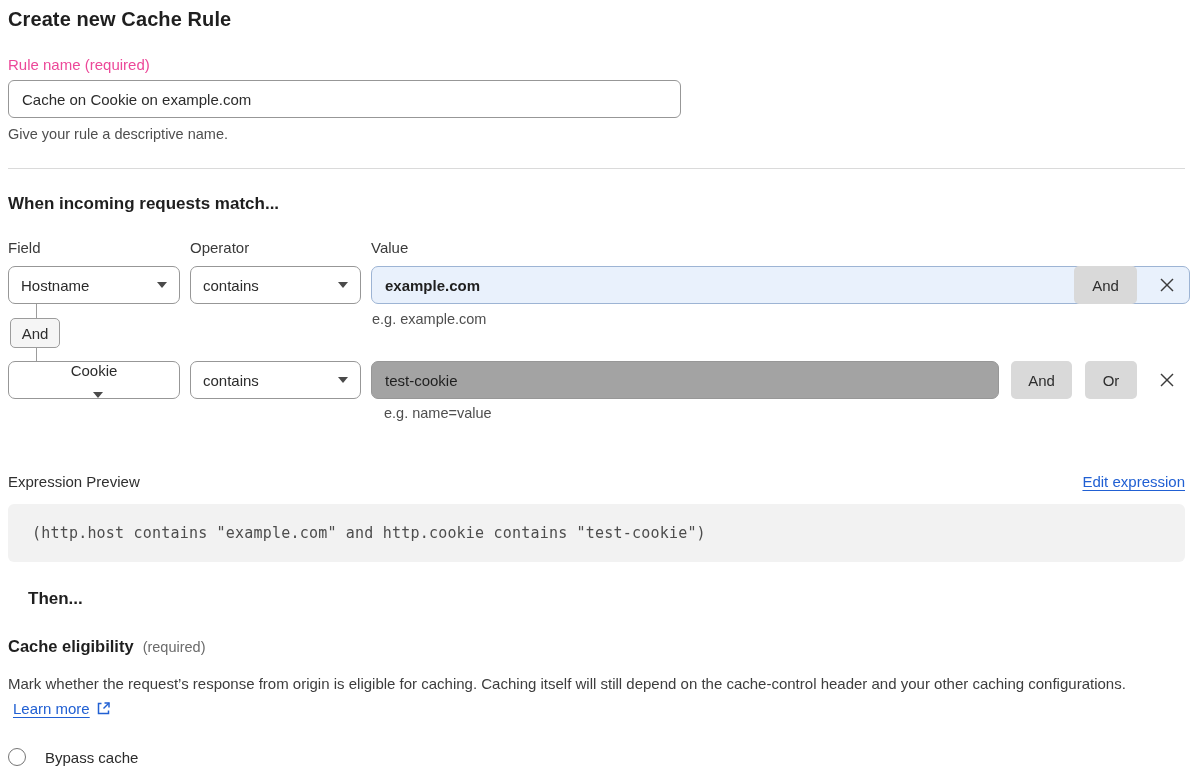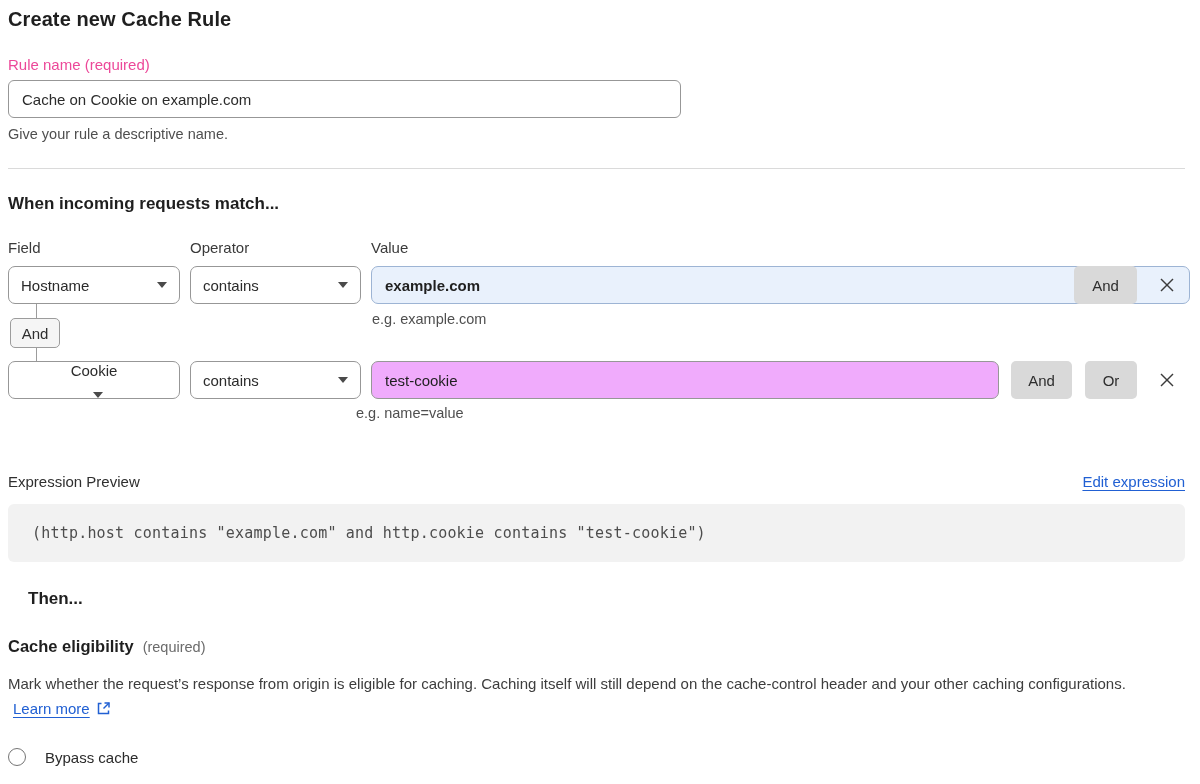--- a/index.html
+++ b/index.html
@@ -46,21 +46,21 @@
     cursor: pointer; justify-content: space-between;
   }
   .caret {
     width: 0; height: 0; margin-left: 8px;
     border-left: 5px solid transparent; border-right: 5px solid transparent;
     border-top: 6px solid #4a4a4a;
   }
   .value-input {
     height: 38px; border: 1px solid #979797; border-radius: 7px;
     font-family: "Liberation Sans", sans-serif;
-    font-size: 15px; color: #1f1f1f; padding: 0 13px; background: #f0abfc; outline: none;
+    font-size: 15px; color: #1f1f1f; padding: 0 13px; background: #a3a3a3; outline: none;
   }
   .value-input.focused { background: #e9f1fc; border-color: #9db4d4; }
 
   .gray-btn {
     height: 38px; border: none; border-radius: 5px;
     background: #d9d9d9; color: #2e2e2e;
     font-family: "Liberation Sans", sans-serif; font-size: 15px;
     display: flex; align-items: center; justify-content: center; cursor: pointer;
   }
   .remove-btn {
@@ -154,21 +154,21 @@
 
     <div class="abs select-box" style="left:0; top:122px;flex-direction:column;">
       <span>Cookie</span>
       <span class="caret"></span>
     </div>
     <div class="abs select-box" style="left:182px; top:122px; width:171px;">
       <span>contains</span>
       <span class="caret"></span>
     </div>
     <input class="abs value-input" style="left: 363px; top: 122px; width: 628px;" type="text" value="test-cookie">
-    <div class="abs help-text" style="left:348px; top:166px;">e.g. name=value</div>
+    <div class="abs help-text" style="left:376px; top:166px;">e.g. name=value</div>
     <button class="abs gray-btn" style="left:1003px; top:122px; width:61px;">And</button>
     <button class="abs gray-btn" style="left:1077px; top:122px; width:52px;">Or</button>
     <button class="abs remove-btn" style="left:1146px; top:128px;">
       <svg width="20" height="20" viewBox="0 0 20 20">
         <line x1="4" y1="4" x2="16" y2="16" stroke="#3c3c3c" stroke-width="1.4"></line>
         <line x1="16" y1="4" x2="4" y2="16" stroke="#3c3c3c" stroke-width="1.4"></line>
       </svg>
     </button>
   </div>
 

